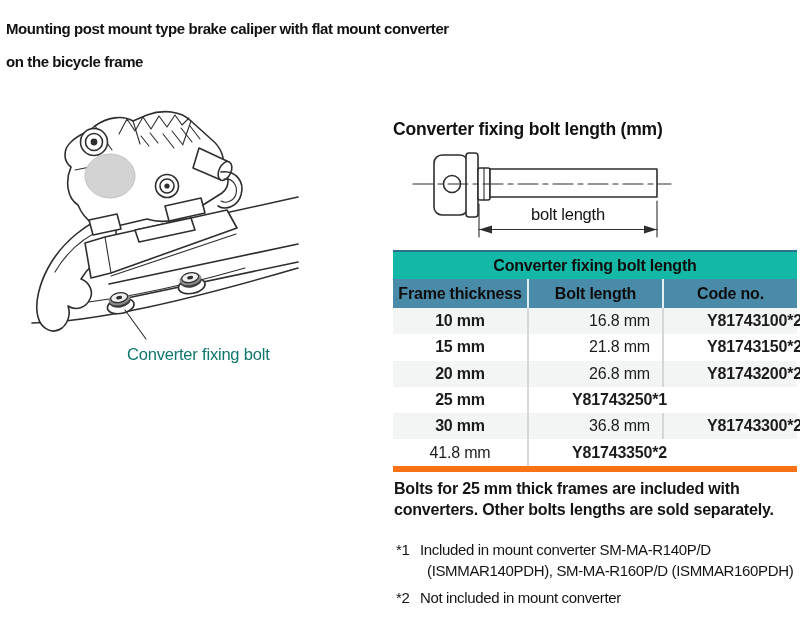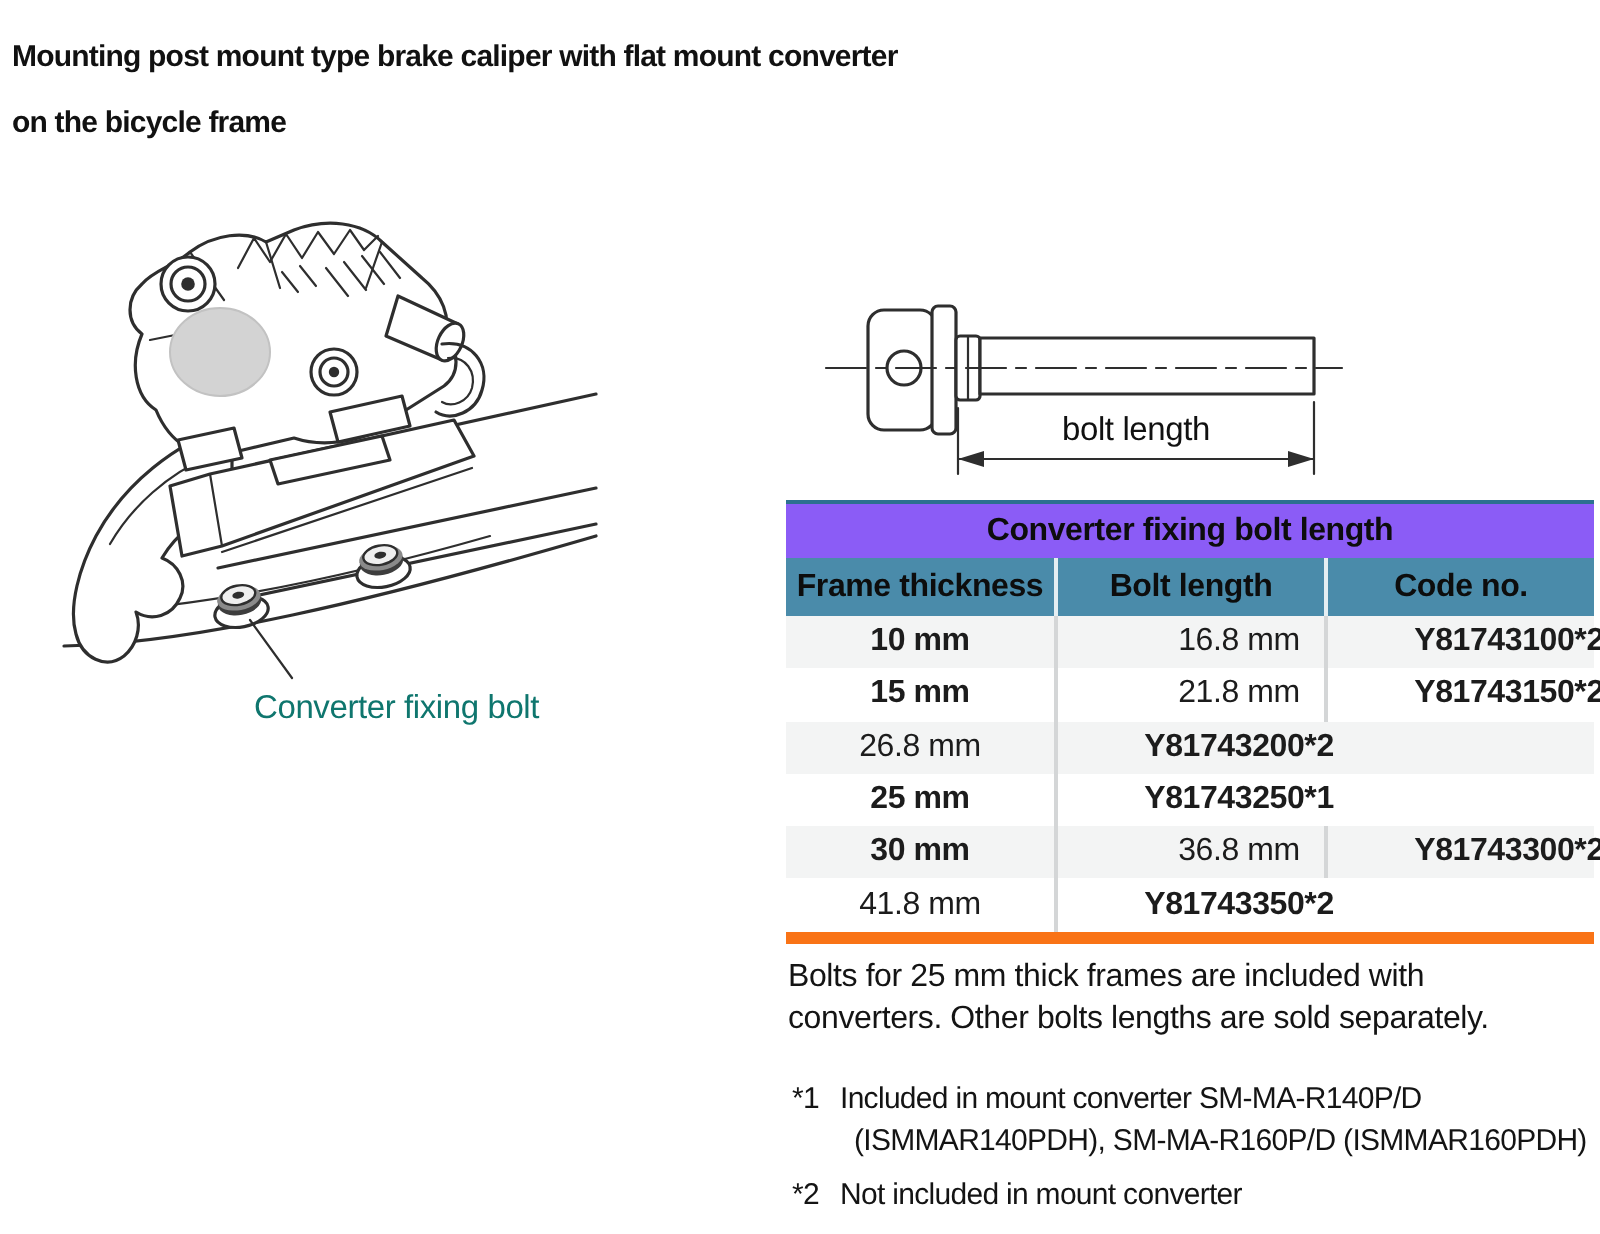--- a/index.html
+++ b/index.html
@@ -56,21 +56,21 @@
     display:flex;align-items:center;justify-content:center;color:#1c1c1c;
   }
   .t-row .cell + .cell{border-left:2px solid #d4d6d7;padding-left:48px;}
   .cell.frame,.cell.code{font-weight:700;}
 
   
   #note-para{
     position:absolute;left:394px;top:478px;font-size:16px;line-height:21px;
     letter-spacing:-0.2px;color:#141414;
   }
-  #note-para div{white-space:nowrap;}
+  #note-para div{white-space:nowrap;font-weight:bold;}
   .footnote{
     position:absolute;left:396px;display:flex;
     font-size:15px;line-height:21px;letter-spacing:-0.35px;color:#141414;
   }
   #footnote-1{top:539px;}
   #footnote-2{top:587px;}
   .fn-marker{width:24px;flex:0 0 24px;font-weight:400;}
   .fn-text div{white-space:nowrap;}
   .fn-text .indent{padding-left:7px;}
 
@@ -161,20 +161,21 @@
       <ellipse cx="0" cy="-3" rx="11" ry="6" fill="#8a8a8a"></ellipse>
       <ellipse cx="0" cy="-4.5" rx="8.6" ry="4.8" fill="#efefef" stroke="#2e2e2e" stroke-width="1.2"></ellipse>
       <ellipse cx="0" cy="-4.5" rx="3" ry="1.7" fill="#2e2e2e"></ellipse>
     </g>
 
     <path class="art thin" d="M110,200 L131,229"></path>
   </svg>
 
   <div id="caliper-label">Converter fixing bolt</div>
 
+  <div id="diagram-heading">Converter fixing bolt length (mm)</div>
 
   <svg id="bolt-diagram" viewBox="0 0 290 97">
     <g>
       <rect class="artw" x="37" y="7" width="34" height="60" rx="8"></rect>
       <rect class="artw" x="69" y="5" width="12" height="64" rx="3"></rect>
       <rect class="artw" x="81" y="20" width="12" height="32" rx="2"></rect>
       <path class="art thin" d="M87,20 L87,52"></path>
       <rect class="artw" x="93" y="21" width="167" height="28"></rect>
       <circle class="artw" cx="55" cy="36" r="8.5"></circle>
       <path class="art thin" d="M16,36 L274,36" stroke-dasharray="20 5 5 5"></path>
@@ -182,38 +183,39 @@
     <g>
       <path class="art thin" d="M82,56 L82,89 M260,53 L260,89"></path>
       <path class="art thin" d="M82,81.5 L260,81.5"></path>
       <path d="M82,81.5 L95,77.5 L95,85.5 Z" fill="#2e2e2e"></path>
       <path d="M260,81.5 L247,77.5 L247,85.5 Z" fill="#2e2e2e"></path>
       <text x="171" y="72" text-anchor="middle">bolt length</text>
     </g>
   </svg>
 
   <div id="bolt-table">
-    <div class="t-title" style="background:#8b5cf6;">Converter fixing bolt length</div>
+    <div class="t-title" style="background:#14b8a6;">Converter fixing bolt length</div>
     <div class="t-heads" style="background:#4a8baa;">
       <div class="hcell">Frame thickness</div>
       <div class="hcell">Bolt length</div>
       <div class="hcell">Code no.</div>
     </div>
     <div class="t-body">
       <div class="t-row stripe">
         <div class="cell frame">10 mm</div>
         <div class="cell bolt">16.8 mm</div>
         <div class="cell code">Y81743100*2</div>
       </div>
       <div class="t-row">
         <div class="cell frame">15 mm</div>
         <div class="cell bolt">21.8 mm</div>
         <div class="cell code">Y81743150*2</div>
       </div>
       <div class="t-row stripe">
+        <div class="cell frame">20 mm</div>
         <div class="cell bolt">26.8 mm</div>
         <div class="cell code">Y81743200*2</div>
       </div>
       <div class="t-row">
         <div class="cell frame">25 mm</div>
         <div class="cell code">Y81743250*1</div>
       </div>
       <div class="t-row stripe">
         <div class="cell frame">30 mm</div>
         <div class="cell bolt">36.8 mm</div>

